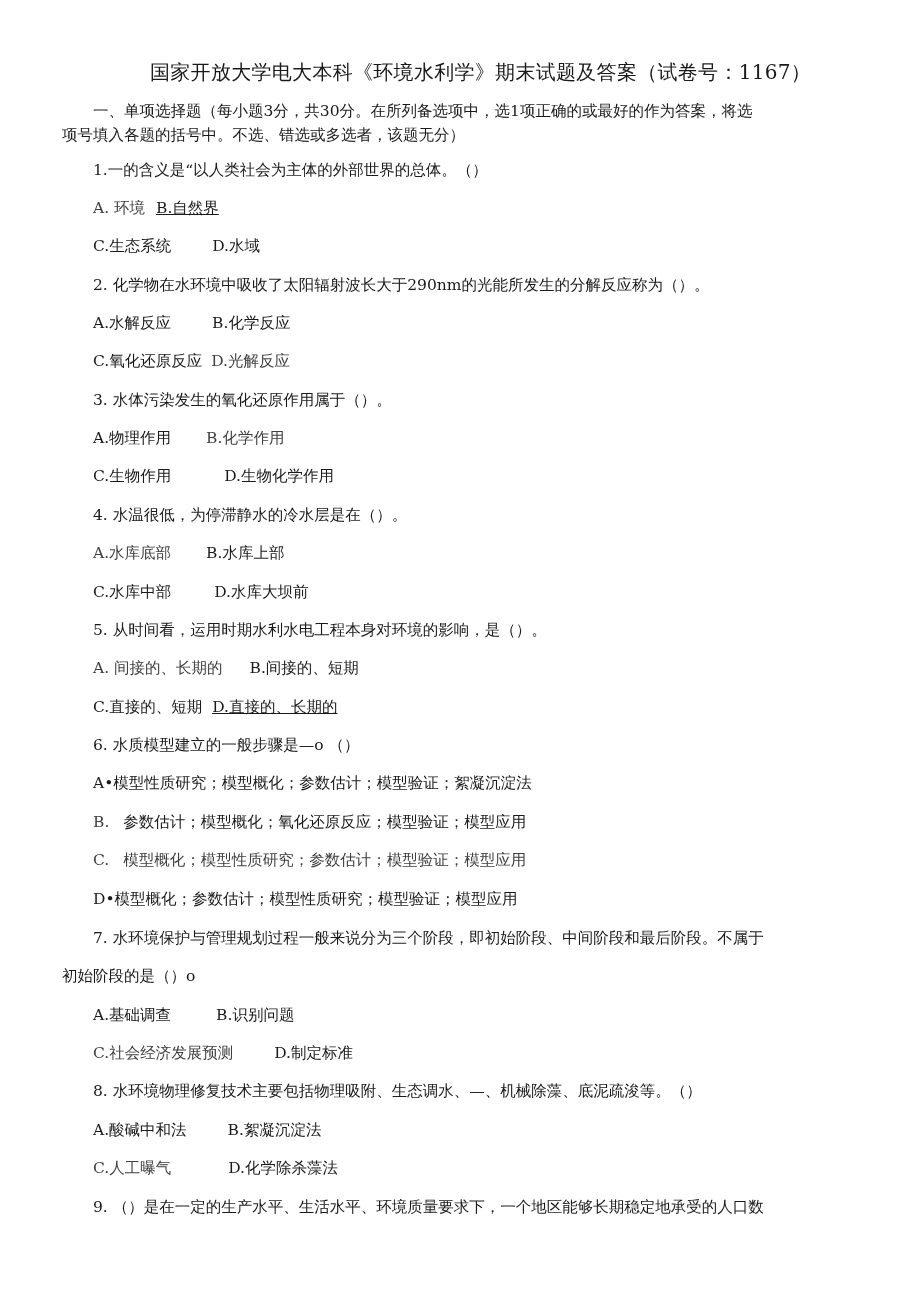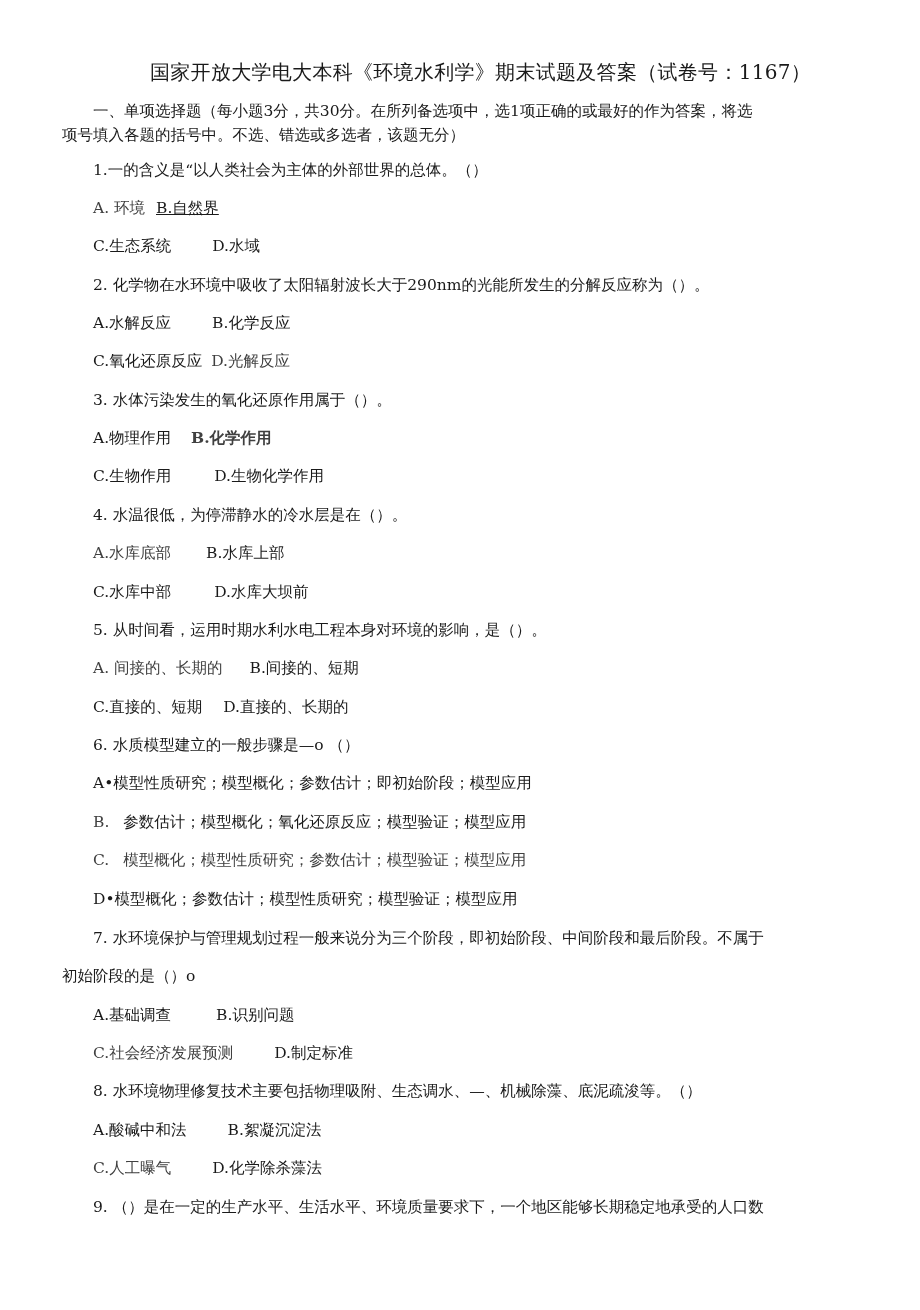--- a/index.html
+++ b/index.html
@@ -38,50 +38,50 @@
     <span style="margin-left:36px;">B.化学反应</span>
   </div>
   <div class="line" style="top:351px;left:93px;">
     <span>C.氧化还原反应</span>
     <span class="red" style="margin-left:4px;">D.光解反应</span>
   </div>
 
   <div class="line" style="top:390px;left:93px;">3.  水体污染发生的氧化还原作用属于（）。</div>
   <div class="line" style="top:428px;left:93px;">
     <span>A.物理作用</span>
-    <span class="red" style="margin-left:15px;font-weight:bold;">B.化学作用</span>
+    <span class="red" style="margin-left:30px;">B.化学作用</span>
   </div>
   <div class="line" style="top:466px;left:93px;">
     <span>C.生物作用</span>
-    <span style="margin-left:38px;">D.生物化学作用</span>
+    <span style="margin-left:48px;">D.生物化学作用</span>
   </div>
 
   <div class="line" style="top:505px;left:93px;">4.  水温很低，为停滞静水的冷水层是在（）。</div>
   <div class="line" style="top:543px;left:93px;">
     <span class="red">A.水库底部</span>
     <span style="margin-left:30px;">B.水库上部</span>
   </div>
   <div class="line" style="top:582px;left:93px;">
     <span>C.水库中部</span>
     <span style="margin-left:38px;">D.水库大坝前</span>
   </div>
 
   <div class="line" style="top:620px;left:93px;">5.  从时间看，运用时期水利水电工程本身对环境的影响，是（）。</div>
   <div class="line" style="top:658px;left:93px;">
     <span class="red">A.  间接的、长期的</span>
     <span style="margin-left:22px;">B.间接的、短期</span>
   </div>
   <div class="line" style="top:697px;left:93px;">
     <span>C.直接的、短期</span>
-    <span style="margin-left:16px;">D.直接的、长期的</span>
+    <span style="margin-left:5px;text-decoration:underline;">D.直接的、长期的</span>
   </div>
 
   <div class="line" style="top:735px;left:93px;">6.  水质模型建立的一般步骤是—o （）</div>
   <div class="line" style="top:773px;left:93px;">
-    <span>A•</span><span>模型性质研究；模型概化；参数估计；即初始阶段；模型应用</span>
+    <span>A•</span><span>模型性质研究；模型概化；参数估计；模型验证；絮凝沉淀法</span>
   </div>
   <div class="line" style="top:812px;left:93px;">
     <span class="red">B.</span><span style="margin-left:14px;">参数估计；模型概化；氧化还原反应；模型验证；模型应用</span>
   </div>
   <div class="line red" style="top:850px;left:93px;">
     <span>C.</span><span style="margin-left:14px;">模型概化；模型性质研究；参数估计；模型验证；模型应用</span>
   </div>
   <div class="line" style="top:889px;left:93px;">
     <span>D•</span><span>模型概化；参数估计；模型性质研究；模型验证；模型应用</span>
   </div>
@@ -97,18 +97,18 @@
     <span style="margin-left:36px;">D.制定标准</span>
   </div>
 
   <div class="line" style="top:1081px;left:93px;">8.  水环境物理修复技术主要包括物理吸附、生态调水、—、机械除藻、底泥疏浚等。（）</div>
   <div class="line" style="top:1120px;left:93px;">
     <span>A.酸碱中和法</span>
     <span style="margin-left:36px;">B.絮凝沉淀法</span>
   </div>
   <div class="line" style="top:1158px;left:93px;">
     <span class="red">C.人工曝气</span>
-    <span style="margin-left:36px;">D.化学除杀藻法</span>
+    <span style="margin-left:52px;">D.化学除杀藻法</span>
   </div>
 
   <div class="line" style="top:1197px;left:93px;">9.  （）是在一定的生产水平、生活水平、环境质量要求下，一个地区能够长期稳定地承受的人口数</div>
 
 </div>
 
 </body></html>

